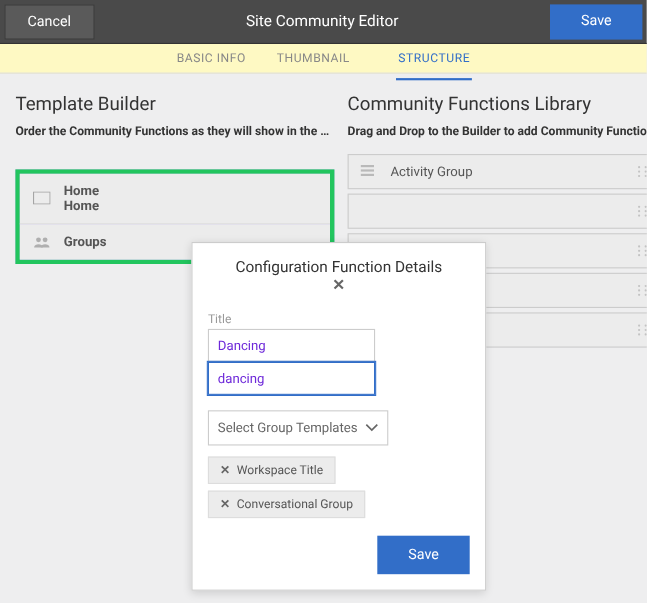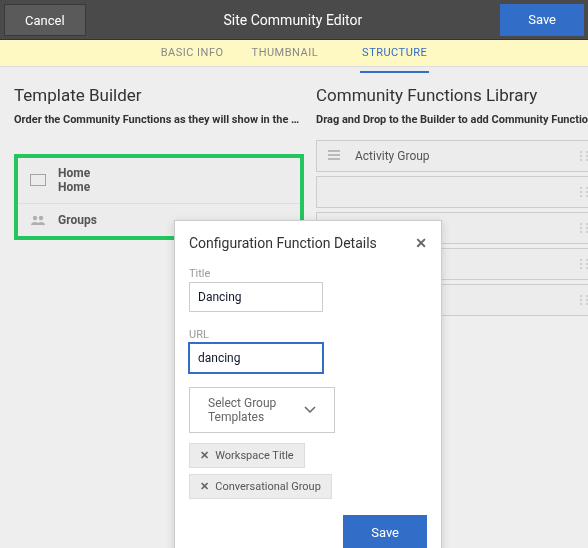--- a/index.html
+++ b/index.html
@@ -26,29 +26,29 @@
     .builder-item:last-child { border-bottom: none; }
     .builder-icon { width: 20px; height: 16px; margin-right: 10px; opacity: 0.6; display: flex; align-items: center; justify-content: center; }
     .builder-text { flex: 1; line-height: 1.2; }
     
     .lib-box { display: flex; flex-direction: column; gap: 4px; }
     .lib-item { border: 1px solid #ccc; background: #ececec; display: flex; align-items: center; padding: 8px 10px; font-size: 12px; color: #555; }
     .lib-icon { width: 18px; height: 14px; margin-right: 10px; opacity: 0.5; }
     .lib-handle { margin-left: auto; opacity: 0.4; }
     
     .modal { position: absolute; left: 174px; top: 220px; width: 268px; background: #fff; border: 1px solid #ccc; box-shadow: 0 2px 8px rgba(0,0,0,0.15); padding: 14px 14px 14px 14px; }
-    .modal-header { display: flex; justify-content: space-between; align-items: center; margin-bottom: 12px; }
+    .modal-header { display: flex; justify-content: space-between; align-items: center; margin-bottom: 12px; flex-direction: column; }
     .modal-title { font-size: 14px; color: #333; }
     .modal-close { cursor: pointer; font-size: 14px; color: #666; font-weight: bold; }
     
     .field-label { font-size: 11px; color: #999; margin-bottom: 2px; margin-top: 16px; }
-    .text-input { width: 134px; padding: 7px 8px; border: 1px solid #ccc; font-size: 12px; color: #0f172a; }
+    .text-input { width: 152px; padding: 7px 8px; border: 1px solid #ccc; font-size: 12px; color: #6d28d9; }
     .text-input.focused { border: 1px solid #326ec8; outline: 1px solid #326ec8; }
     
-    .select-box { width: 146px; margin-top: 14px; padding: 8px 18px; border: 1px solid #ccc; font-size: 12px; color: #666; display: flex; justify-content: space-between; align-items: center; cursor: pointer; }
+    .select-box { width: 164px; margin-top: 14px; padding: 8px 8px; border: 1px solid #ccc; font-size: 12px; color: #666; display: flex; justify-content: space-between; align-items: center; cursor: pointer; }
     .chevron { font-size: 12px; color: #666; }
     
     .chips { margin-top: 10px; display: flex; flex-direction: column; gap: 6px; align-items: flex-start; }
     .chip { background: #ececec; border: 1px solid #ddd; padding: 5px 10px; font-size: 11px; color: #555; display: inline-flex; align-items: center; gap: 6px; cursor: default; }
     .chip-x { cursor: pointer; font-weight: bold; color: #666; }
     
     .modal-footer { display: flex; justify-content: flex-end; margin-top: 16px; }
     .btn-modal-save { background: #326ec8; color: #fff; border: none; padding: 10px 28px; font-size: 13px; cursor: pointer; }
     
     svg { display: block; }
@@ -173,21 +173,20 @@
   </div>
 </div>
 
 <div class="modal">
   <div class="modal-header">
     <div class="modal-title">Configuration Function Details</div>
     <div class="modal-close">✕</div>
   </div>
   <div class="field-label">Title</div>
   <input class="text-input" type="text" value="Dancing" style="">
-  <div class="field-label">URL</div>
   <input class="text-input focused" type="text" value="dancing" style="">
   <div class="select-box">
     <span>Select Group Templates</span>
     <span class="chevron">
       <svg width="12" height="8" viewBox="0 0 12 8">
           <path d="M1 1l5 5 5-5" fill="none" stroke="#666" stroke-width="1.5"></path>
         </svg>
     </span>
   </div>
   <div class="chips">

